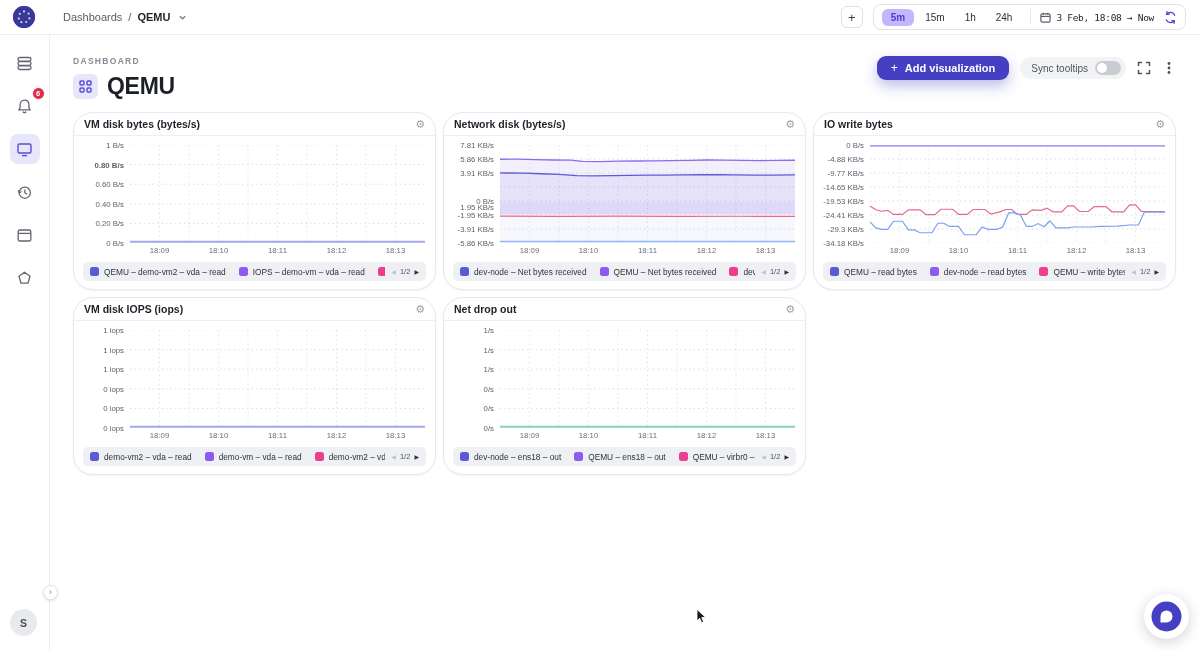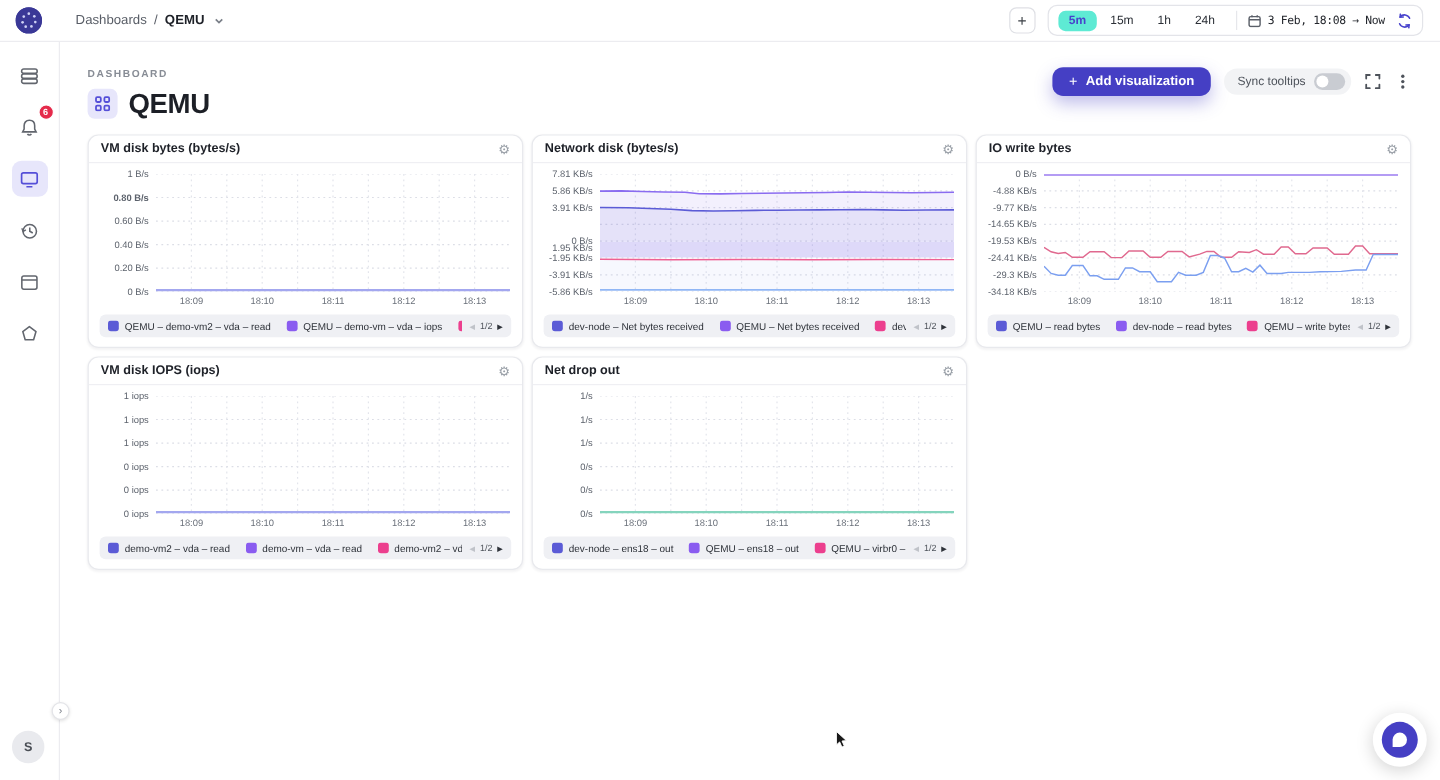--- a/index.html
+++ b/index.html
@@ -13,21 +13,21 @@
   .logo svg { position:absolute; inset:0; }
   .breadcrumb { display:flex; align-items:center; gap:6px; margin-left:28px; font-size:11px; color:#585d66;justify-content:center; }
   .breadcrumb .crumb-current { color:#1e2128; font-weight:bold; }
   .bc-chevron { width:9px; height:9px; stroke:#7b8089; stroke-width:1.6; fill:none; margin-left:2px; }
   .topbar-right { margin-left:auto; display:flex; align-items:center; gap:10px; margin-right:14px; }
   .plus-btn { width:22px; height:22px; border:1px solid #dfe0e5; border-radius:6px; background:#fff;
     display:flex; align-items:center; justify-content:center; font-size:13px; color:#3c4046; }
   .time-group { display:flex; align-items:center; height:26px; border:1px solid #e3e4e9; border-radius:8px;
     background:#fff; padding:0 8px; gap:2px; }
   .range-item { font-size:10px; color:#2c3037; padding:3px 9px; border-radius:6px; cursor:default; }
-  .range-item.active { background:#5eead4; color:#4742cc; font-weight:bold; }
+  .range-item.active { background:#c4b5fd; color:#4742cc; font-weight:bold; }
   .tg-sep { width:1px; height:16px; background:#e6e7eb; margin:0 7px; }
   .date-wrap { display:flex; align-items:flex-start; gap:5px; }
   .cal-icon { width:11px; height:11px; stroke:#5a5f68; fill:none; stroke-width:1.3; }
   .date-text { font-family:"DejaVu Sans Mono", monospace; font-size:9.5px; color:#23262c; letter-spacing:-0.3px; }
   .refresh-icon { width:13px; height:13px; margin-left:8px; }
 
   
   .sidebar { position:absolute; left:0; top:35px; width:50px; height:615px; background:#fff;
     border-right:1px solid #ececf0; display:flex; flex-direction:column; align-items:center; z-index:4; }
   .side-item { width:30px; height:30px; display:flex; align-items:center; justify-content:center;
@@ -59,21 +59,21 @@
   .add-viz-btn .plus { font-size:12px; font-weight:normal; }
   .sync-pill { height:22px; background:#f2f3f5; border-radius:11px; display:flex; align-items:center;
     gap:7px; padding:0 5px 0 11px; font-size:10px; color:#4e535b; }
   .toggle { width:26px; height:14px; border-radius:8px; background:#c9ccd2; position:relative; }
   .toggle::after { content:""; position:absolute; left:2px; top:2px; width:10px; height:10px; border-radius:50%; background:#fff; }
   .fs-icon, .kebab-icon { width:14px; height:14px; }
 
   
   .charts-grid { position:absolute; left:23px; top:77px; width:1104px;
     display:grid; grid-template-columns:repeat(3,363px); grid-auto-rows:178px; gap:7px; }
-  .card { background:#fff; border:1px solid #e8e9ed; border-radius:9px;
+  .card { background:#fff; border:1px solid #e8e9ed; border-radius:20px;
     box-shadow:0 1px 2px rgba(20,20,40,.05); display:flex; flex-direction:column; overflow:hidden; }
   .card-head { height:23px; display:flex; align-items:center; justify-content:space-between;
     padding:0 10px; border-bottom:1px solid #efeff3; flex:0 0 auto; }
   .card-title { font-size:10.5px; font-weight:bold; color:#1e2128; }
   .gear { font-family:"DejaVu Sans", sans-serif; font-size:11px; color:#9aa0a8; line-height:1; }
   .plot-row { display:flex; flex:1 1 auto; margin:9px 10px 0 6px; position:relative; }
   .ylabels { width:50px; position:relative; flex:0 0 auto; }
   .ylab { position:absolute; right:6px; transform:translateY(-50%); font-size:7.8px; color:#5c626c; white-space:nowrap; }
   .plot { flex:1 1 auto; position:relative; }
   .plot svg { position:absolute; inset:0; width:100%; height:100%; }
@@ -272,21 +272,21 @@
           <span class="xlab" style="left: 90%;">18:13</span>
         </div>
     <div class="legend">
       <div class="legend-items">
             <span class="li-item">
               <span class="chip" style="background: rgb(91, 91, 214);"></span>
               <span class="li-label">QEMU – demo-vm2 – vda – read</span>
             </span>
             <span class="li-item">
               <span class="chip" style="background: rgb(138, 92, 240);"></span>
-              <span class="li-label">QEMU – demo-vm – vda – iops</span>
+              <span class="li-label">IOPS – demo-vm – vda – read</span>
             </span>
             <span class="li-item">
               <span class="chip" style="background: rgb(236, 63, 142);"></span>
             </span>
           </div>
       <div class="pager">
         <span class="pg-prev">◀</span>
         <span class="pg-num">1/2</span>
         <span class="pg-next">▶</span>
       </div>

